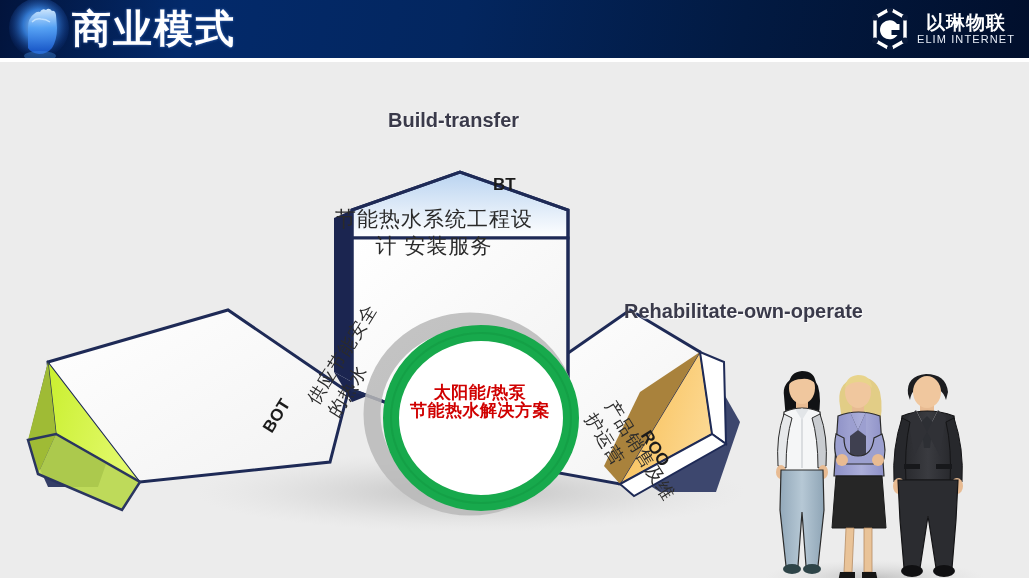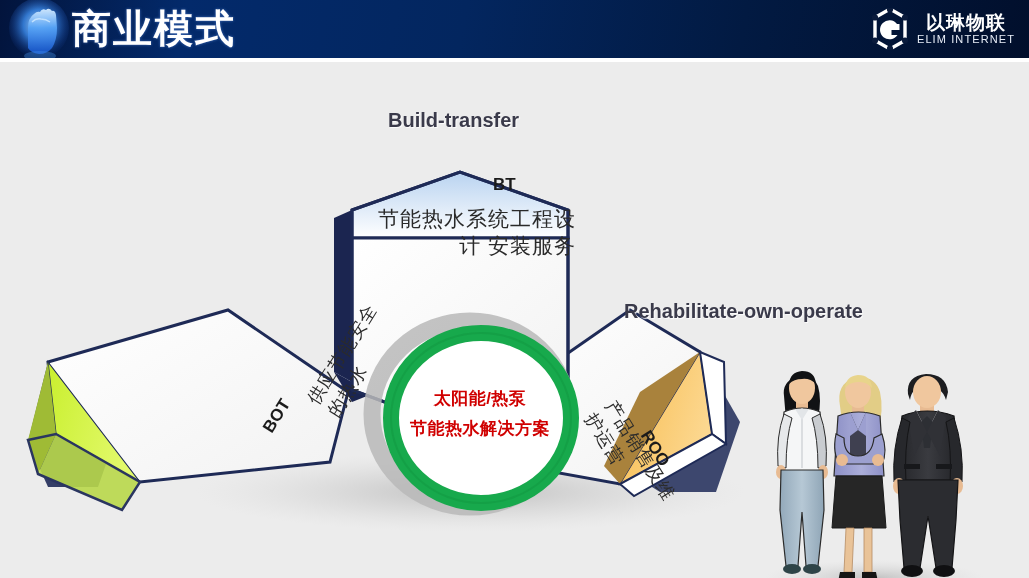--- a/index.html
+++ b/index.html
@@ -97,28 +97,28 @@
     font-weight: bold;
     color: #1b1b1b;
     white-space: nowrap;
   }
   #tag-bt  { left: 453px; top: 113px; margin-left: 40px; }
   #tag-bot { left: 259px; top: 364px; transform: rotate(-58deg); transform-origin: 0 0; }
   #tag-roo { left: 653px; top: 365px; transform: rotate(58deg); transform-origin: 0 0; }
 
   #bt-body {
     position: absolute;
-    left: 352px; top: 143px;
+    left: 322px; top: 143px;
     width: 224px;
     font-size: 21px;
     color: #2a2a2a;
     line-height: 27px;
     letter-spacing: 1px;
     white-space: pre-line;
-    text-align: right;
+    text-align: center;
   }
 
   .side-body {
     position: absolute;
     font-size: 18px;
     color: #2b2b2b;
     line-height: 24px;
     letter-spacing: 1px;
     white-space: pre-line;
   }
@@ -134,21 +134,21 @@
   }
 
   #center-text {
     position: absolute;
     left: 380px; top: 322px;
     width: 200px;
     text-align: center;
     font-size: 17px;
     font-weight: bold;
     color: #d00000;
-    line-height: 30px;
+    line-height: 18px;
     white-space: pre-line;
     letter-spacing: 0.5px;
   }
 
   #people {
     position: absolute;
     left: 762px; top: 298px;
     width: 222px; height: 232px;
   }
 </style>

